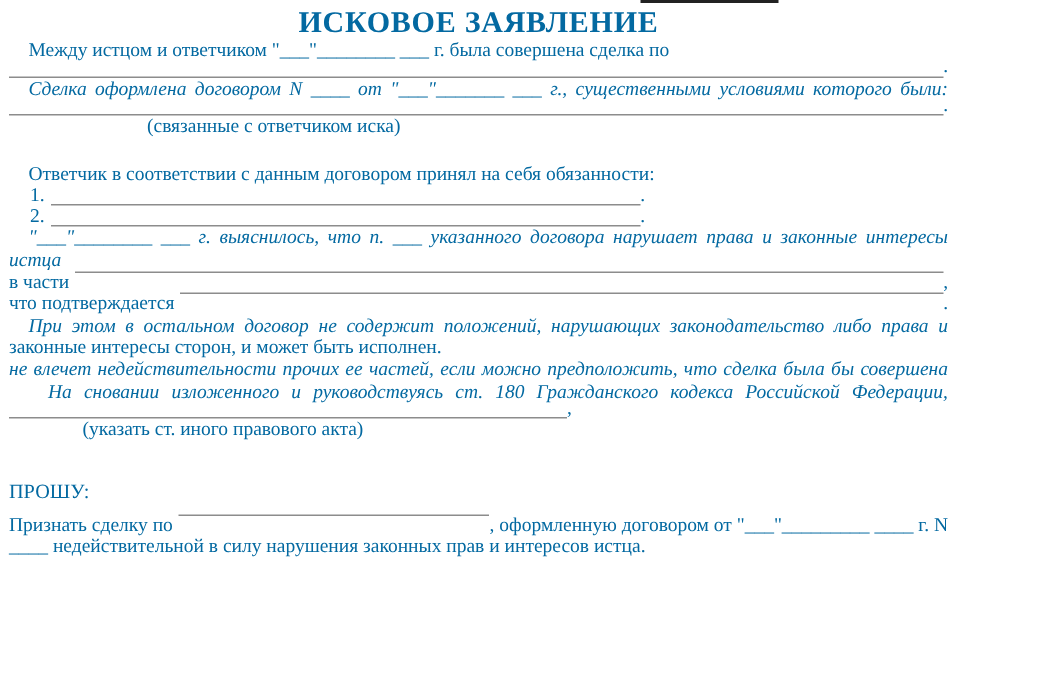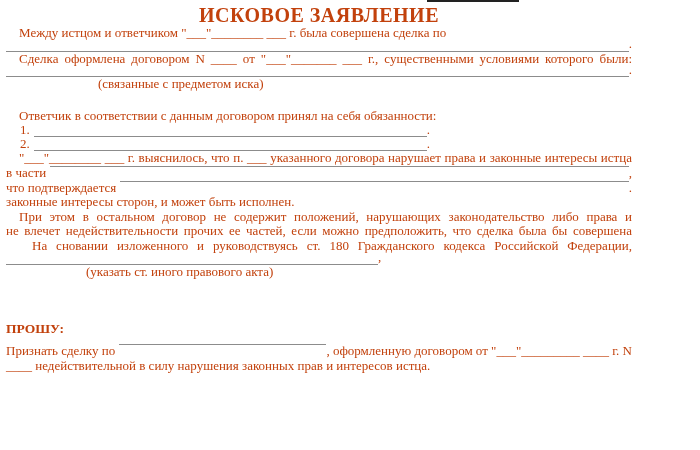--- a/index.html
+++ b/index.html
@@ -1,46 +1,46 @@
 <!DOCTYPE html>
 <html><head>
 <meta charset="utf-8">
 <style>
   html,body{margin:0;padding:0;background:#ffffff;}
   .page{
     position:relative;
     width:640px;height:450px;
     box-sizing:border-box;
     background:#ffffff;
-    color:#c2410c;
+    color:#0369a1;
     font-family:"Liberation Serif","DejaVu Serif",serif;
     font-size:13px;
     line-height:14.6px;
     padding:5px 8px 0 6px;
     overflow:hidden;
   }
   .artifact{position:absolute;top:0;left:427px;width:92px;height:2px;background:#222;}
   .title{font-size:20px;font-weight:bold;text-align:center;line-height:21px;letter-spacing:0.5px;margin:0;}
   .subtitle{font-size:10.5px;text-align:center;line-height:14px;margin:0 0 14px 0;}
   .ln{margin:0;}
   .ind{text-indent:13px;}
   .ind2{text-indent:26px;}
-  .stretch{text-align:justify;text-align-last:justify;}
+  .stretch{text-align:justify;text-align-last:justify;font-style:italic;}
   .blank-row{display:flex;align-items:flex-end;height:11px;}
   .item-row{display:flex;align-items:flex-end;height:14px;margin-left:14px;}
   .lbl-row{display:flex;align-items:flex-start;height:14.6px;}
   .rule{border-bottom:1px solid #8c8c8c;}
   .rule.fill{flex:1 1 auto;margin-left:4px;}
   .rule.full{flex:1 1 auto;}
   .rule.w-item{width:393px;margin-left:4px;}
   .rule.w-basis{width:372px;}
   .tail{flex:0 0 auto;}
   .caption1{margin-left:92px;margin-bottom:17px;}
-  .caption2{margin-left:80px;}
-  .req-heading{font-weight:bold;font-size:13.5px;line-height:16px;margin-top:42px;margin-bottom:7px;}
+  .caption2{margin-left:49px;}
+  .req-heading{font-weight:normal;font-size:13.5px;line-height:16px;margin-top:26px;margin-bottom:7px;}
   .num{flex:0 0 auto;}
 </style>
 </head>
 <body>
 
 <div class="page">
   <div class="artifact"></div>
 
   <h1 class="title">ИСКОВОЕ ЗАЯВЛЕНИЕ</h1>
 
@@ -48,21 +48,21 @@
   <div class="blank-row">
     <span class="rule full"></span>
       <span class="tail">.</span>
   </div>
 
   <p class="ln ind stretch">Сделка оформлена договором N ____ от "___"_______ ___ г., существенными условиями которого были:</p>
   <div class="blank-row">
     <span class="rule full"></span>
       <span class="tail">.</span>
   </div>
-  <div class="ln caption1">(связанные с предметом иска)</div>
+  <div class="ln caption1">(связанные с ответчиком иска)</div>
 
   <p class="ln ind">Ответчик в соответствии с данным договором принял на себя обязанности:</p>
   <div class="item-row">
     <span class="num">1.</span>
       <span class="rule w-item"></span>
       <span class="tail">.</span>
   </div>
   <div class="item-row">
     <span class="num">2.</span>
       <span class="rule w-item"></span>
@@ -74,22 +74,22 @@
     <span>в части</span>
       <span class="rule fill"></span>
       <span class="tail">,</span>
   </div>
   <div class="lbl-row">
     <span>что подтверждается</span>
       <span class="rule fill"></span>
       <span class="tail">.</span>
   </div>
 
+  <p class="ln ind stretch">При этом в остальном договор не содержит положений, нарушающих законодательство либо права и</p>
   <p class="ln">законные интересы сторон, и может быть исполнен.</p>
-  <p class="ln ind stretch">При этом в остальном договор не содержит положений, нарушающих законодательство либо права и</p>
 
   <p class="ln stretch">не влечет недействительности прочих ее частей, если можно предположить, что сделка была бы совершена</p>
 
   <p class="ln ind2 stretch">На сновании изложенного и руководствуясь ст. 180 Гражданского кодекса Российской Федерации,</p>
   <div class="blank-row">
     <span class="rule w-basis"></span>
       <span class="tail">,</span>
   </div>
   <div class="ln caption2">(указать ст. иного правового акта)</div>
 

